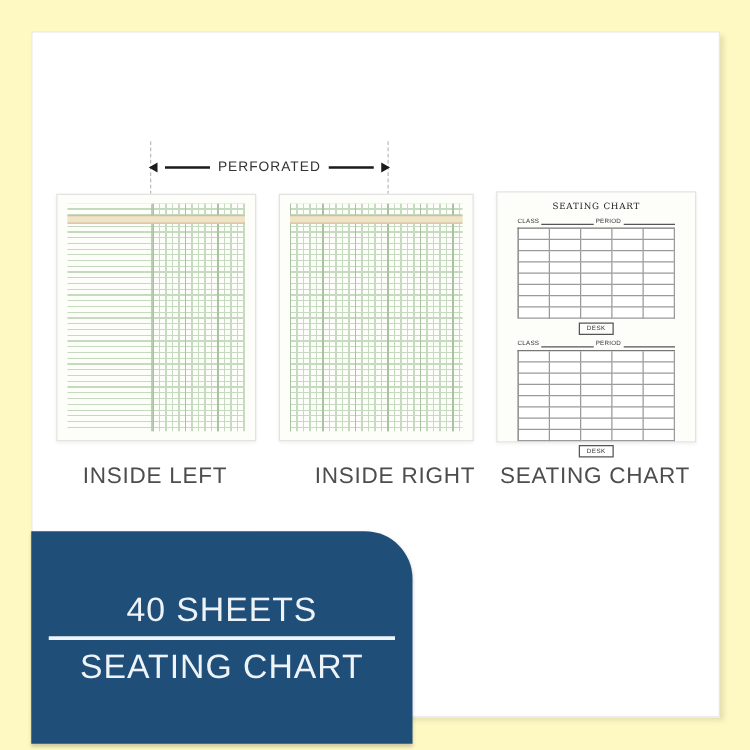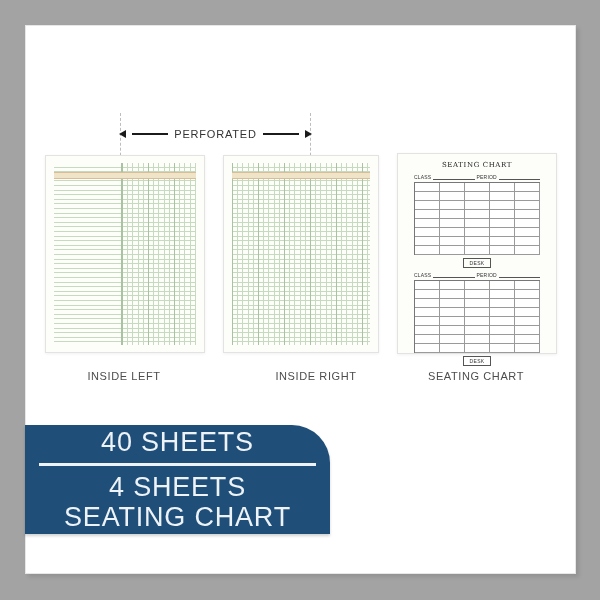--- a/index.html
+++ b/index.html
@@ -1,17 +1,17 @@
 <!DOCTYPE html>
 <html style="--banner-bg: #1f4e79; --banner-text: #eef3f8; --rule-green: #c6dabf; --rule-heavy: #a9c3a2; --rule-tan: #d9bd96; --band-tan-fill: #efe3c8; --page-bg: #fdfdfa; --page-border: #e3e3e1; --card-border: #e7e7e7; --caption-color: #4d4d4d;"><head>
 <meta charset="utf-8">
 <style>
   html,body{margin:0;padding:0;background:#fff;}
   #stage{
-    position:relative;width:600px;height:600px;background:#a3a3a3;overflow:hidden;
+    position:relative;width:600px;height:600px;background:#fef9c3;overflow:hidden;
     font-family:"Liberation Sans", sans-serif;
   }
   
   .card-frame{
     position:absolute;left:25px;top:25px;width:549px;height:547px;
     border:1px solid var(--card-border,#e7e7e7);
     box-shadow:3px 3px 4px rgba(0,0,0,0.10);
     background:#fff;
   }
   
@@ -77,25 +77,25 @@
   }
   .sc-grid>div{border-right:1px solid #9a9a9a;border-bottom:1px solid #9a9a9a;}
   .desk-box{
     width:26px;height:8px;margin:3px auto 0 auto;
     border:1px solid #555;display:flex;align-items:center;justify-content:center;
     font-size:5px;letter-spacing:0.4px;color:#333;
   }
   
   .caption{
     position:absolute;top:370px;transform:translateX(-50%);
-    font-size:11px;letter-spacing:0.6px;color:var(--caption-color,#4d4d4d);white-space:nowrap;
+    font-size:18px;letter-spacing:0.6px;color:var(--caption-color,#4d4d4d);white-space:nowrap;
   }
   
   .banner{
-    position:absolute;left:25px;top:425px;width:305px;height:109px;
+    position:absolute;left:25px;top:425px;width:305px;height:170px;
     background:var(--banner-bg,#1f4e79);
     border-radius:0 38px 0 0;
     display:flex;flex-direction:column;justify-content:center;align-items:center;
     box-shadow:0 2px 3px rgba(0,0,0,0.18);
   }
   .banner-line{
     color:var(--banner-text,#eef3f8);font-size:27px;line-height:30px;
     letter-spacing:0.8px;white-space:nowrap;
   }
   .banner-divider{width:277px;height:3px;background:var(--banner-text,#eef3f8);margin:6px 0;}
@@ -243,17 +243,16 @@
     </div>
   </div>
 
   <span class="caption" style="left:124px">INSIDE LEFT</span>
   <span class="caption" style="left:316px">INSIDE RIGHT</span>
   <span class="caption" style="left:476px">SEATING CHART</span>
 
   <div class="banner">
     <div class="banner-line">40 SHEETS</div>
     <div class="banner-divider"></div>
-    <div class="banner-line">4 SHEETS</div>
     <div class="banner-line">SEATING CHART</div>
   </div>
 
 </div>
 
 </body></html>

